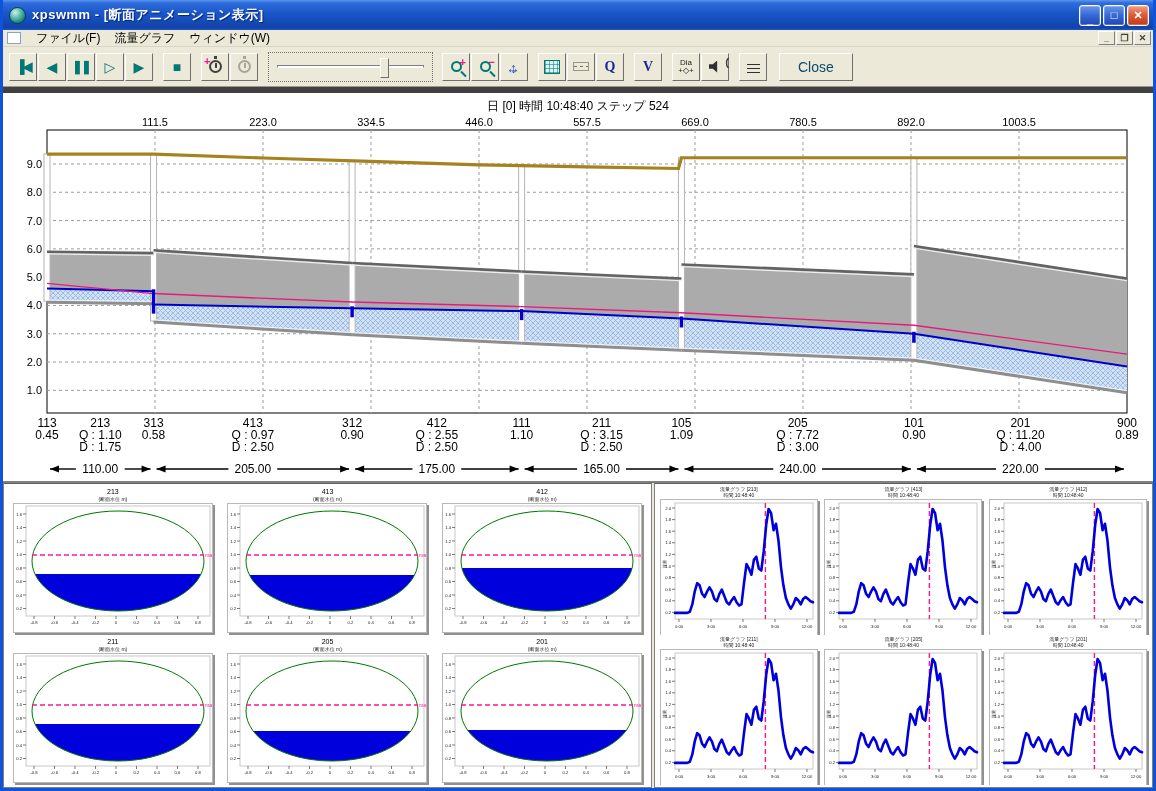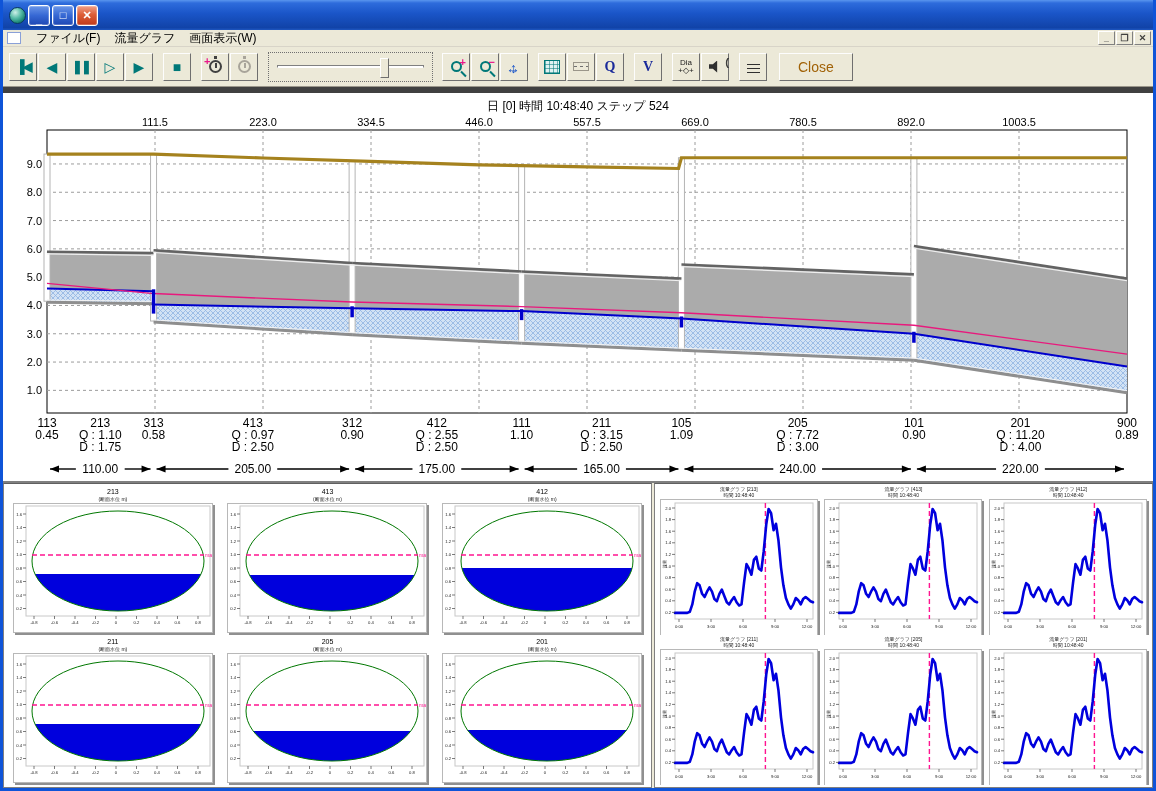--- a/index.html
+++ b/index.html
@@ -65,21 +65,21 @@
     border:1px solid #007878; }
   .dash-icon { width:16px; height:9px; border:1px solid #9A968A; background:
     repeating-linear-gradient(90deg,#707070 0 3px,transparent 3px 6px) center / 14px 1px no-repeat; }
   .dia-icon { font-size:8px; color:#202020; line-height:8px; text-align:center; }
   .spk { width:12px; height:12px; background:#303030;
     clip-path:polygon(0 32%,32% 32%,68% 0,68% 100%,32% 68%,0 68%); position:relative; }
   .spk-waves { position:absolute; right:2px; top:3px; font-size:10px; color:#303030; letter-spacing:-3px; }
   .list-icon { width:13px; height:12px; background:
     repeating-linear-gradient(0deg,#303030 0 1px,transparent 1px 4px); }
   .close-btn { height:28px; padding:0 18px; margin-left:2px; background:#ECE9D8; border:1px solid #6F6F6F;
-    border-top-color:#FDFDFD; border-left-color:#FDFDFD; font-size:14px; color:#a16207;
+    border-top-color:#FDFDFD; border-left-color:#FDFDFD; font-size:14px; color:#0c4a6e;
     display:flex; align-items:center; cursor:default; }
   
   .chart-area { height:394px; flex:0 0 394px; background:#fff; position:relative;
     border-top:6px solid #404040; }
   .chart-area svg { display:block; }
   
   .bottom-area { flex:1; display:flex; background:#ECE9D8; border-top:2px solid #808080; overflow:hidden; }
   .panel { background:#fff; border:1px solid #808080; border-top-color:#606060; overflow:hidden; }
   .panel-left { width:649px; flex:0 0 649px; margin-right:2px; display:grid;
     grid-template-columns:repeat(3,1fr); grid-template-rows:repeat(2,1fr); padding:2px; gap:1px; }
@@ -90,36 +90,37 @@
   .mini .t2 { font-size:5px; line-height:6px; color:#222; }
   .mini .plotbox { box-shadow:2px 2px 0 #909090; border:1px solid #B8B8B8; margin-top:1px; background:#fff; }
 </style>
 </head>
 <body>
 
 <div class="window">
 
   <div class="titlebar">
     <div class="app-icon"></div>
+    <div class="title-text">xpswmm - [断面アニメーション表示]</div>
     <div class="tb-btn tb-min">
         <span>_</span>
       </div>
     <div class="tb-btn tb-max">
         <span>□</span>
       </div>
     <div class="tb-btn tb-close">
         <span>✕</span>
       </div>
   </div>
 
   <div class="menubar">
     <div class="mdi-doc"></div>
     <div class="menu-item">ファイル(F)</div>
     <div class="menu-item">流量グラフ</div>
-    <div class="menu-item">画面表示(W)</div>
+    <div class="menu-item">ウィンドウ(W)</div>
     <div class="spacer"></div>
     <div class="mdi-btn">_</div>
     <div class="mdi-btn">❐</div>
     <div class="mdi-btn">✕</div>
   </div>
 
   <div class="toolbar">
     <div class="tgroup">
       <div class="tbtn">
           <span class="glyph2">▐◀</span>

